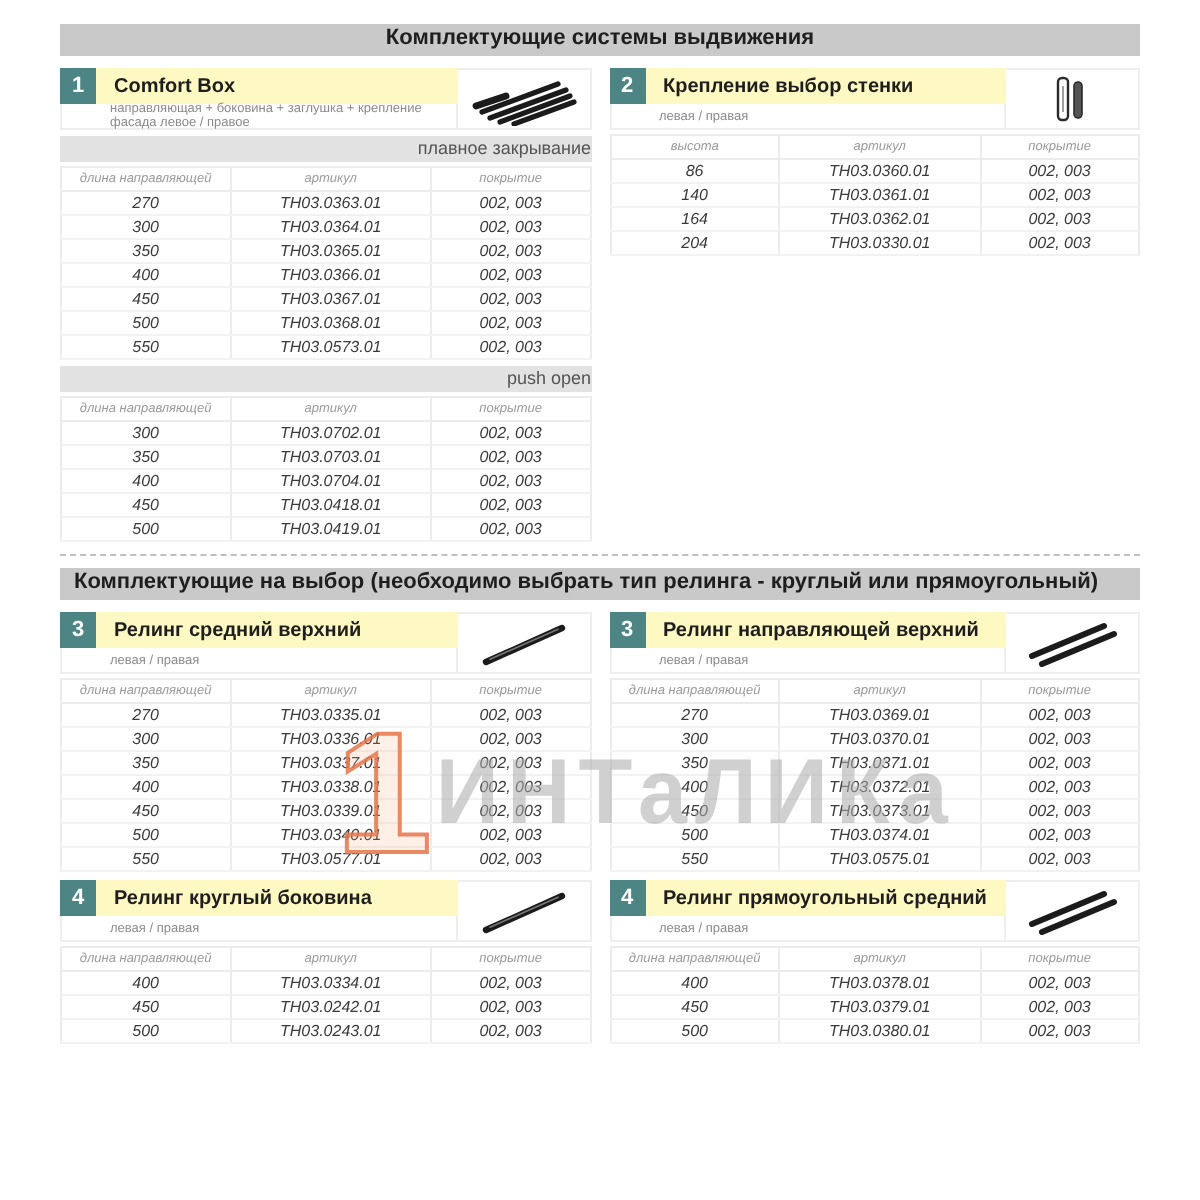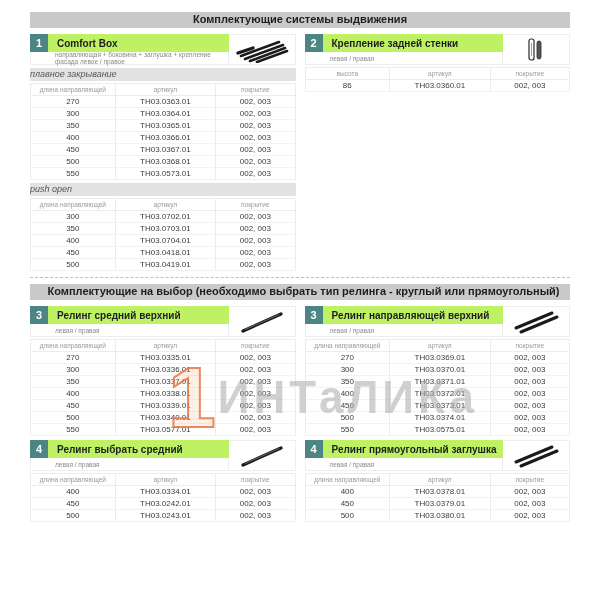--- a/index.html
+++ b/index.html
@@ -1,32 +1,32 @@
 <!DOCTYPE html>
 <html><head>
 <meta charset="utf-8">
 <style>
   html,body{margin:0;padding:0;}
   body{width:600px;height:600px;background:#fff;font-family:"Liberation Sans","DejaVu Sans",sans-serif;color:#333;}
   .page{position:relative;width:568px;height:600px;overflow:hidden;background:#fff;padding-left:44px;}
   .content{position:absolute;left:30px;top:12px;width:540px;}
   .band{background:#c9c9c9;color:#1e1e1e;font-weight:bold;font-size:11px;line-height:15px;height:16px;}
   .band.center{text-align:center;}
-  .band.left{padding-left:7px;text-align:center;}
+  .band.left{padding-left:7px;}
   .cols{display:flex;gap:9px;align-items:flex-start;margin-top:6px;}
   .col{flex:1;min-width:0;}
   .sec-head{display:flex;align-items:stretch;margin-bottom:2px;}
   .sec-left{flex:1;display:flex;flex-direction:column;}
   .sec-title-row{display:flex;height:18px;}
   .badge{width:18px;height:18px;background:#4d8585;color:#fff;font-weight:bold;font-size:11px;display:flex;align-items:center;justify-content:center;flex:0 0 18px;}
-  .sec-title{flex:1;background:#bef264;font-weight:bold;font-size:10px;color:#1e1e1e;display:flex;align-items:center;padding-left:9px;}
+  .sec-title{flex:1;background:#fef9c3;font-weight:bold;font-size:10px;color:#1e1e1e;display:flex;align-items:center;padding-left:9px;}
   .sec-sub{height:12px;border:1px solid #eee;border-top:none;font-size:6.5px;color:#8a8a8a;display:flex;align-items:center;padding-left:24px;}
   .icon-box{width:66px;border:1px solid #eee;border-left:none;display:flex;align-items:center;justify-content:center;background:#fff;}
-  .group-bar{background:#e2e2e2;text-align:left;font-size:9px;color:#555;height:13px;line-height:13px;margin-top:3px;font-style:italic;}
-  table.tbl{width:100%;border-collapse:collapse;table-layout:fixed;margin-top:2px;}
+  .group-bar{background:#e2e2e2;text-align:right;font-size:9px;color:#555;height:13px;line-height:13px;margin-top:3px;}
+  table.tbl{width:100%;border-collapse:collapse;table-layout:fixed;margin-top:2px;font-style:italic;}
   .tbl th{font-weight:normal;font-size:6.5px;color:#9a9a9a;text-align:center;padding:2px 0;border:1px solid #ececec;}
   .tbl td{font-size:8px;color:#3a3a3a;text-align:center;padding:1px 0;border-left:1px solid #ececec;border-right:1px solid #ececec;border-bottom:1px solid #f2f2f2;}
   .dashes{border-top:1px dashed #bfbfbf;margin-top:6px;}
   .mid-band{margin-top:6px;}
   .watermark{position:absolute;left:168px;top:356px;width:330px;height:82px;display:flex;align-items:center;z-index:5;pointer-events:none;}
   .wm-one{font-size:86px;font-weight:bold;line-height:78px;color:rgba(250,166,124,0.18);-webkit-text-stroke:2px rgba(230,118,74,0.85);margin-right:2px;}
   .wm-text{font-size:44px;font-weight:bold;letter-spacing:4px;color:#ababab;opacity:0.55;transform:scaleY(1.05);white-space:nowrap;}
   svg{display:block;}
 </style>
 </head>
@@ -154,21 +154,21 @@
               </tr>
             </tbody>
         </table>
       </div>
 
       <div class="col">
         <div class="sec-head">
           <div class="sec-left">
             <div class="sec-title-row">
               <div class="badge">2</div>
-              <div class="sec-title">Крепление задней стенки</div>
+              <div class="sec-title">Крепление выбор стенки</div>
             </div>
             <div class="sec-sub">левая / правая</div>
           </div>
           <div class="icon-box">
             <svg width="24" height="26" viewBox="0 0 24 26">
               <rect x="5" y="2" width="5" height="21" rx="2" fill="#fff" stroke="#2a2a2a" stroke-width="1.2"></rect>
               <rect x="13" y="4" width="4" height="18" rx="2" fill="#555" stroke="#2a2a2a" stroke-width="0.8"></rect>
               <line x1="7.5" y1="6" x2="7.5" y2="19" stroke="#888" stroke-width="0.8"></line>
             </svg>
           </div>
@@ -185,20 +185,35 @@
             <th>артикул</th>
             <th>покрытие</th>
           </tr>
             </thead>
           <tbody>
               <tr>
                 <td>86</td>
                 <td>TH03.0360.01</td>
                 <td>002, 003</td>
               </tr>
+              <tr>
+                <td>140</td>
+                <td>TH03.0361.01</td>
+                <td>002, 003</td>
+              </tr>
+              <tr>
+                <td>164</td>
+                <td>TH03.0362.01</td>
+                <td>002, 003</td>
+              </tr>
+              <tr>
+                <td>204</td>
+                <td>TH03.0330.01</td>
+                <td>002, 003</td>
+              </tr>
             </tbody>
         </table>
       </div>
     </div>
 
     <div class="dashes"></div>
 
     <div class="band left mid-band">Комплектующие на выбор (необходимо выбрать тип релинга - круглый или прямоугольный)</div>
 
     <div class="cols">
@@ -342,21 +357,21 @@
       </div>
     </div>
 
     <div class="cols" style="margin-top:4px;">
 
       <div class="col">
         <div class="sec-head">
           <div class="sec-left">
             <div class="sec-title-row">
               <div class="badge">4</div>
-              <div class="sec-title">Релинг выбрать средний</div>
+              <div class="sec-title">Релинг круглый боковина</div>
             </div>
             <div class="sec-sub">левая / правая</div>
           </div>
           <div class="icon-box">
             <svg width="50" height="26" viewBox="0 0 50 26">
               <line x1="6" y1="22" x2="44" y2="5" stroke="#1b1b1b" stroke-width="3.2" stroke-linecap="round"></line>
               <line x1="8" y1="20.6" x2="42" y2="5.6" stroke="#777" stroke-width="0.8" stroke-linecap="round"></line>
             </svg>
           </div>
         </div>
@@ -391,21 +406,21 @@
               </tr>
             </tbody>
         </table>
       </div>
 
       <div class="col">
         <div class="sec-head">
           <div class="sec-left">
             <div class="sec-title-row">
               <div class="badge">4</div>
-              <div class="sec-title">Релинг прямоугольный заглушка</div>
+              <div class="sec-title">Релинг прямоугольный средний</div>
             </div>
             <div class="sec-sub">левая / правая</div>
           </div>
           <div class="icon-box">
             <svg width="50" height="26" viewBox="0 0 50 26">
               <line x1="5" y1="19" x2="41" y2="4" stroke="#1b1b1b" stroke-width="3" stroke-linecap="round"></line>
               <line x1="10" y1="23" x2="46" y2="8" stroke="#1b1b1b" stroke-width="3" stroke-linecap="round"></line>
             </svg>
           </div>
         </div>

